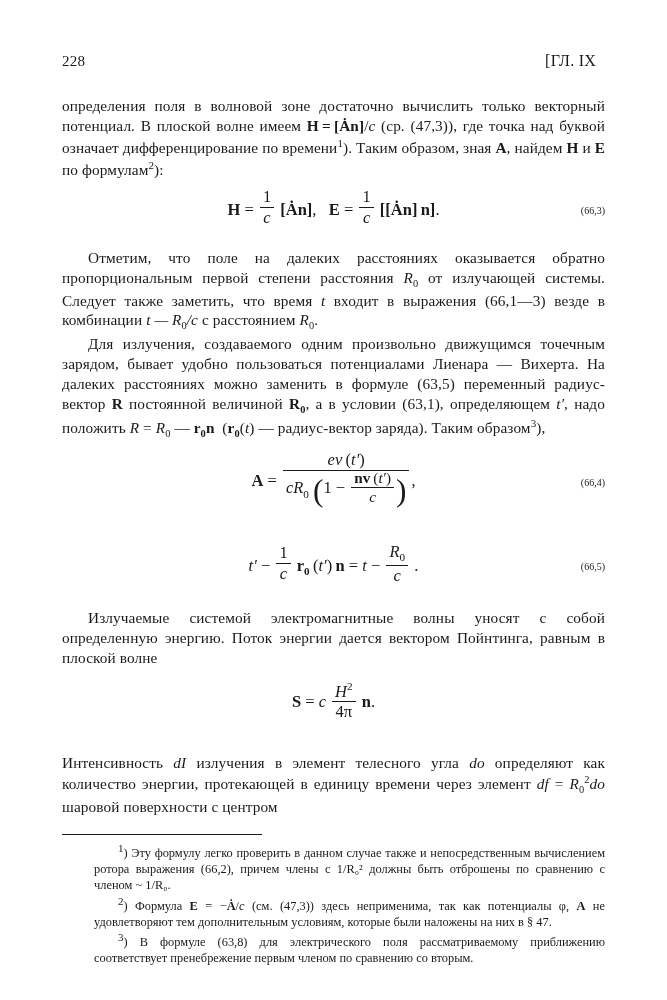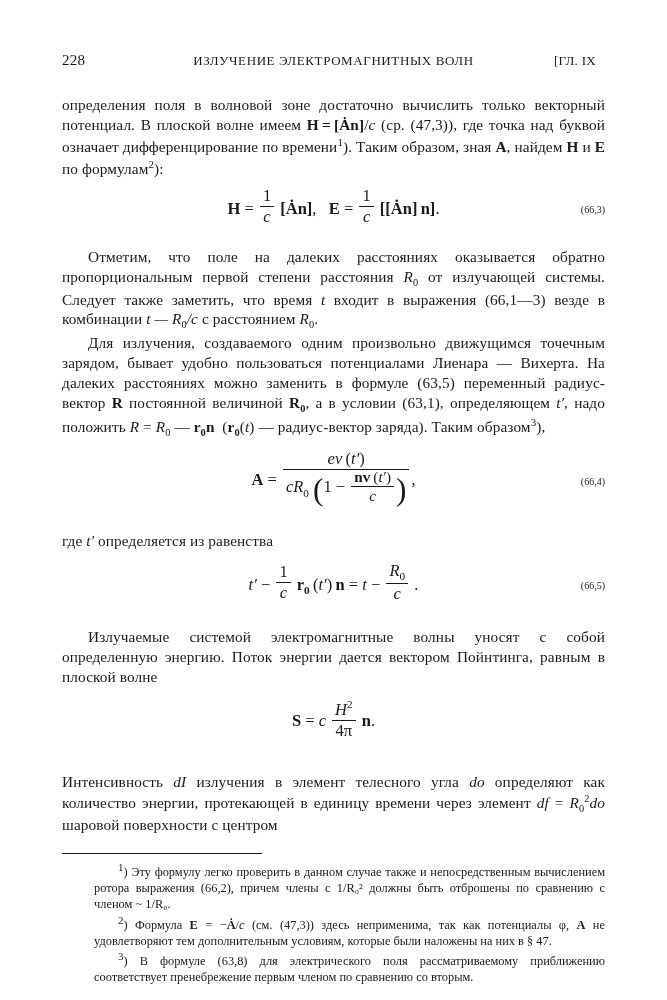--- a/index.html
+++ b/index.html
@@ -37,22 +37,22 @@
   }
   .runhead .title {
     flex: 1;
     text-align: center;
     text-transform: uppercase;
     font-size: 13px;
     letter-spacing: 0.6px;
   }
   .runhead .chap {
     width: 60px;
-    text-align: center;
-    font-size: 13px;
+    text-align: left;
+    font-size: 16px;
   }
   
   p.body {
     font-size: 15.3px;
     line-height: 1.30;
     text-align: justify;
     margin: 0 0 0 0;
     text-indent: 0;
     letter-spacing: 0.1px;
   }
@@ -134,21 +134,20 @@
     vertical-align: super;
   }
 </style>
 </head>
 <body>
 
 <div class="page">
 
   <div class="runhead">
     <div class="folio">228</div>
-    <div class="title">ИЗЛУЧЕНИЕ ЭЛЕКТРОМАГНИТНЫХ ВОЛН</div>
     <div class="chap">[ГЛ. IX</div>
   </div>
 
   <p class="body"><span>определения поля в волновой зоне достаточно вычислить только векторный потенциал. В плоской волне имеем </span><span class="bf">H = [Ȧn]</span><span>/</span><span class="it">c</span><span> (ср. (47,3)), где точка над буквой означает дифференцирование по времени</span><span class="fnmark">1</span><span>). Таким образом, зная </span><span class="bf">A</span><span>, найдем </span><span class="bf">H</span><span> и </span><span class="bf">E</span><span> по формулам</span><span class="fnmark">2</span><span>):</span></p>
 
   <div class="formula-row">
     <div class="formula">
       <span class="bf">H</span>&nbsp;=&nbsp;<span class="frac">
           <span class="num">1</span>
           <span class="den it">c</span>
@@ -174,21 +173,20 @@
               <span class="num"><span class="bf">nv</span> (<i>t′</i>)</span>
               <span class="den"><i>c</i></span>
             </span><span class="paren-big">)</span></span>
       </span>,
     </div>
     <div class="eqno">(66,4)</div>
   </div>
 
   <div class="gap-s"></div>
 
-  <p class="body"><span>где </span><span class="it">t′</span><span> определяется из равенства</span></p>
 
   <div class="formula-row" style="margin-top:14px;margin-bottom:14px;">
     <div class="formula">
       <i>t′</i>&nbsp;−&nbsp;<span class="frac">
           <span class="num">1</span>
           <span class="den it">c</span>
         </span>&nbsp;<span class="bf">r</span><sub class="bf">0</sub> (<i>t′</i>) <span class="bf">n</span>&nbsp;=&nbsp;<i>t</i>&nbsp;−&nbsp;<span class="frac">
           <span class="num"><i>R</i><sub>0</sub></span>
           <span class="den it">c</span>
         </span>&nbsp;.

